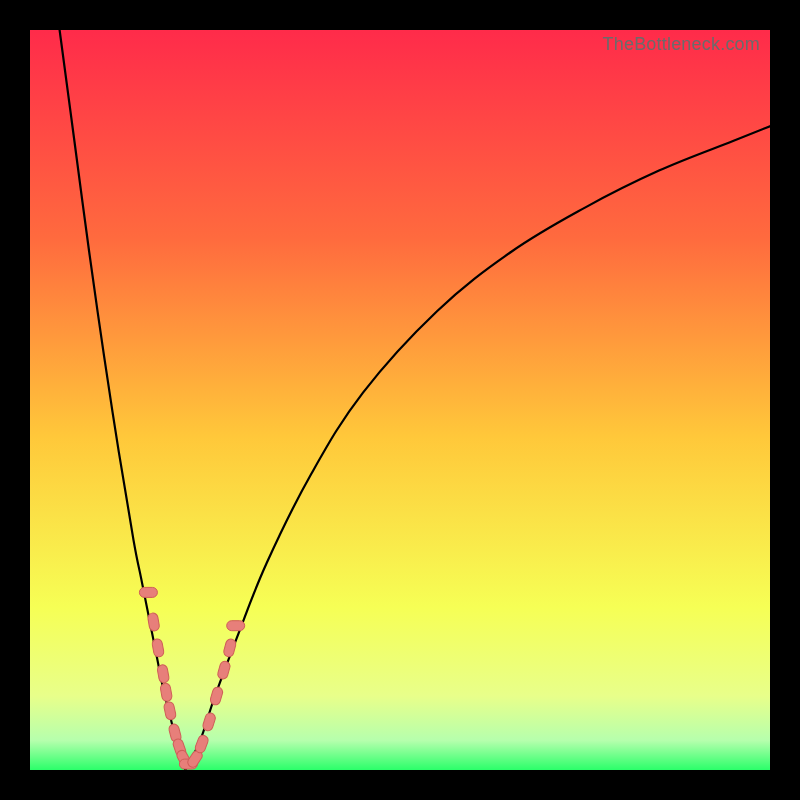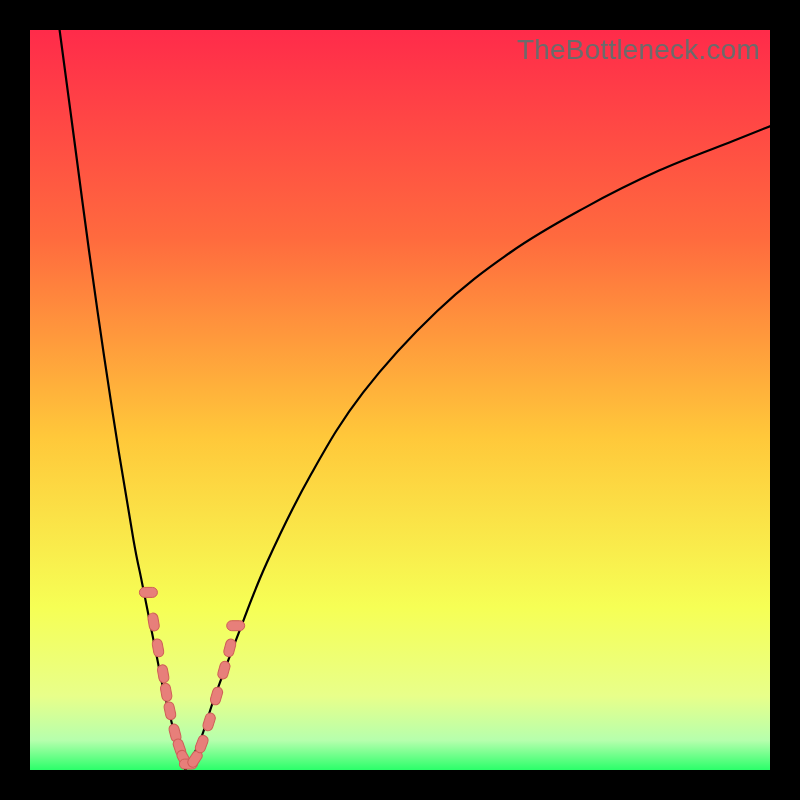--- a/index.html
+++ b/index.html
@@ -27,21 +27,21 @@
   }
   .bg-gradient {
     position: absolute;
     left: 0; top: 0; width: 100%; height: 100%;
   }
   .watermark {
     position: absolute;
     top: 4px;
     right: 10px;
     color: #6b6b6b;
-    font-size: 28px;
+    font-size: 18px;
     font-weight: 500;
     letter-spacing: 0.2px;
     user-select: none;
   }
   svg { display: block; }
 </style>
 </head>
 <body>
 
 <div class="frame">

